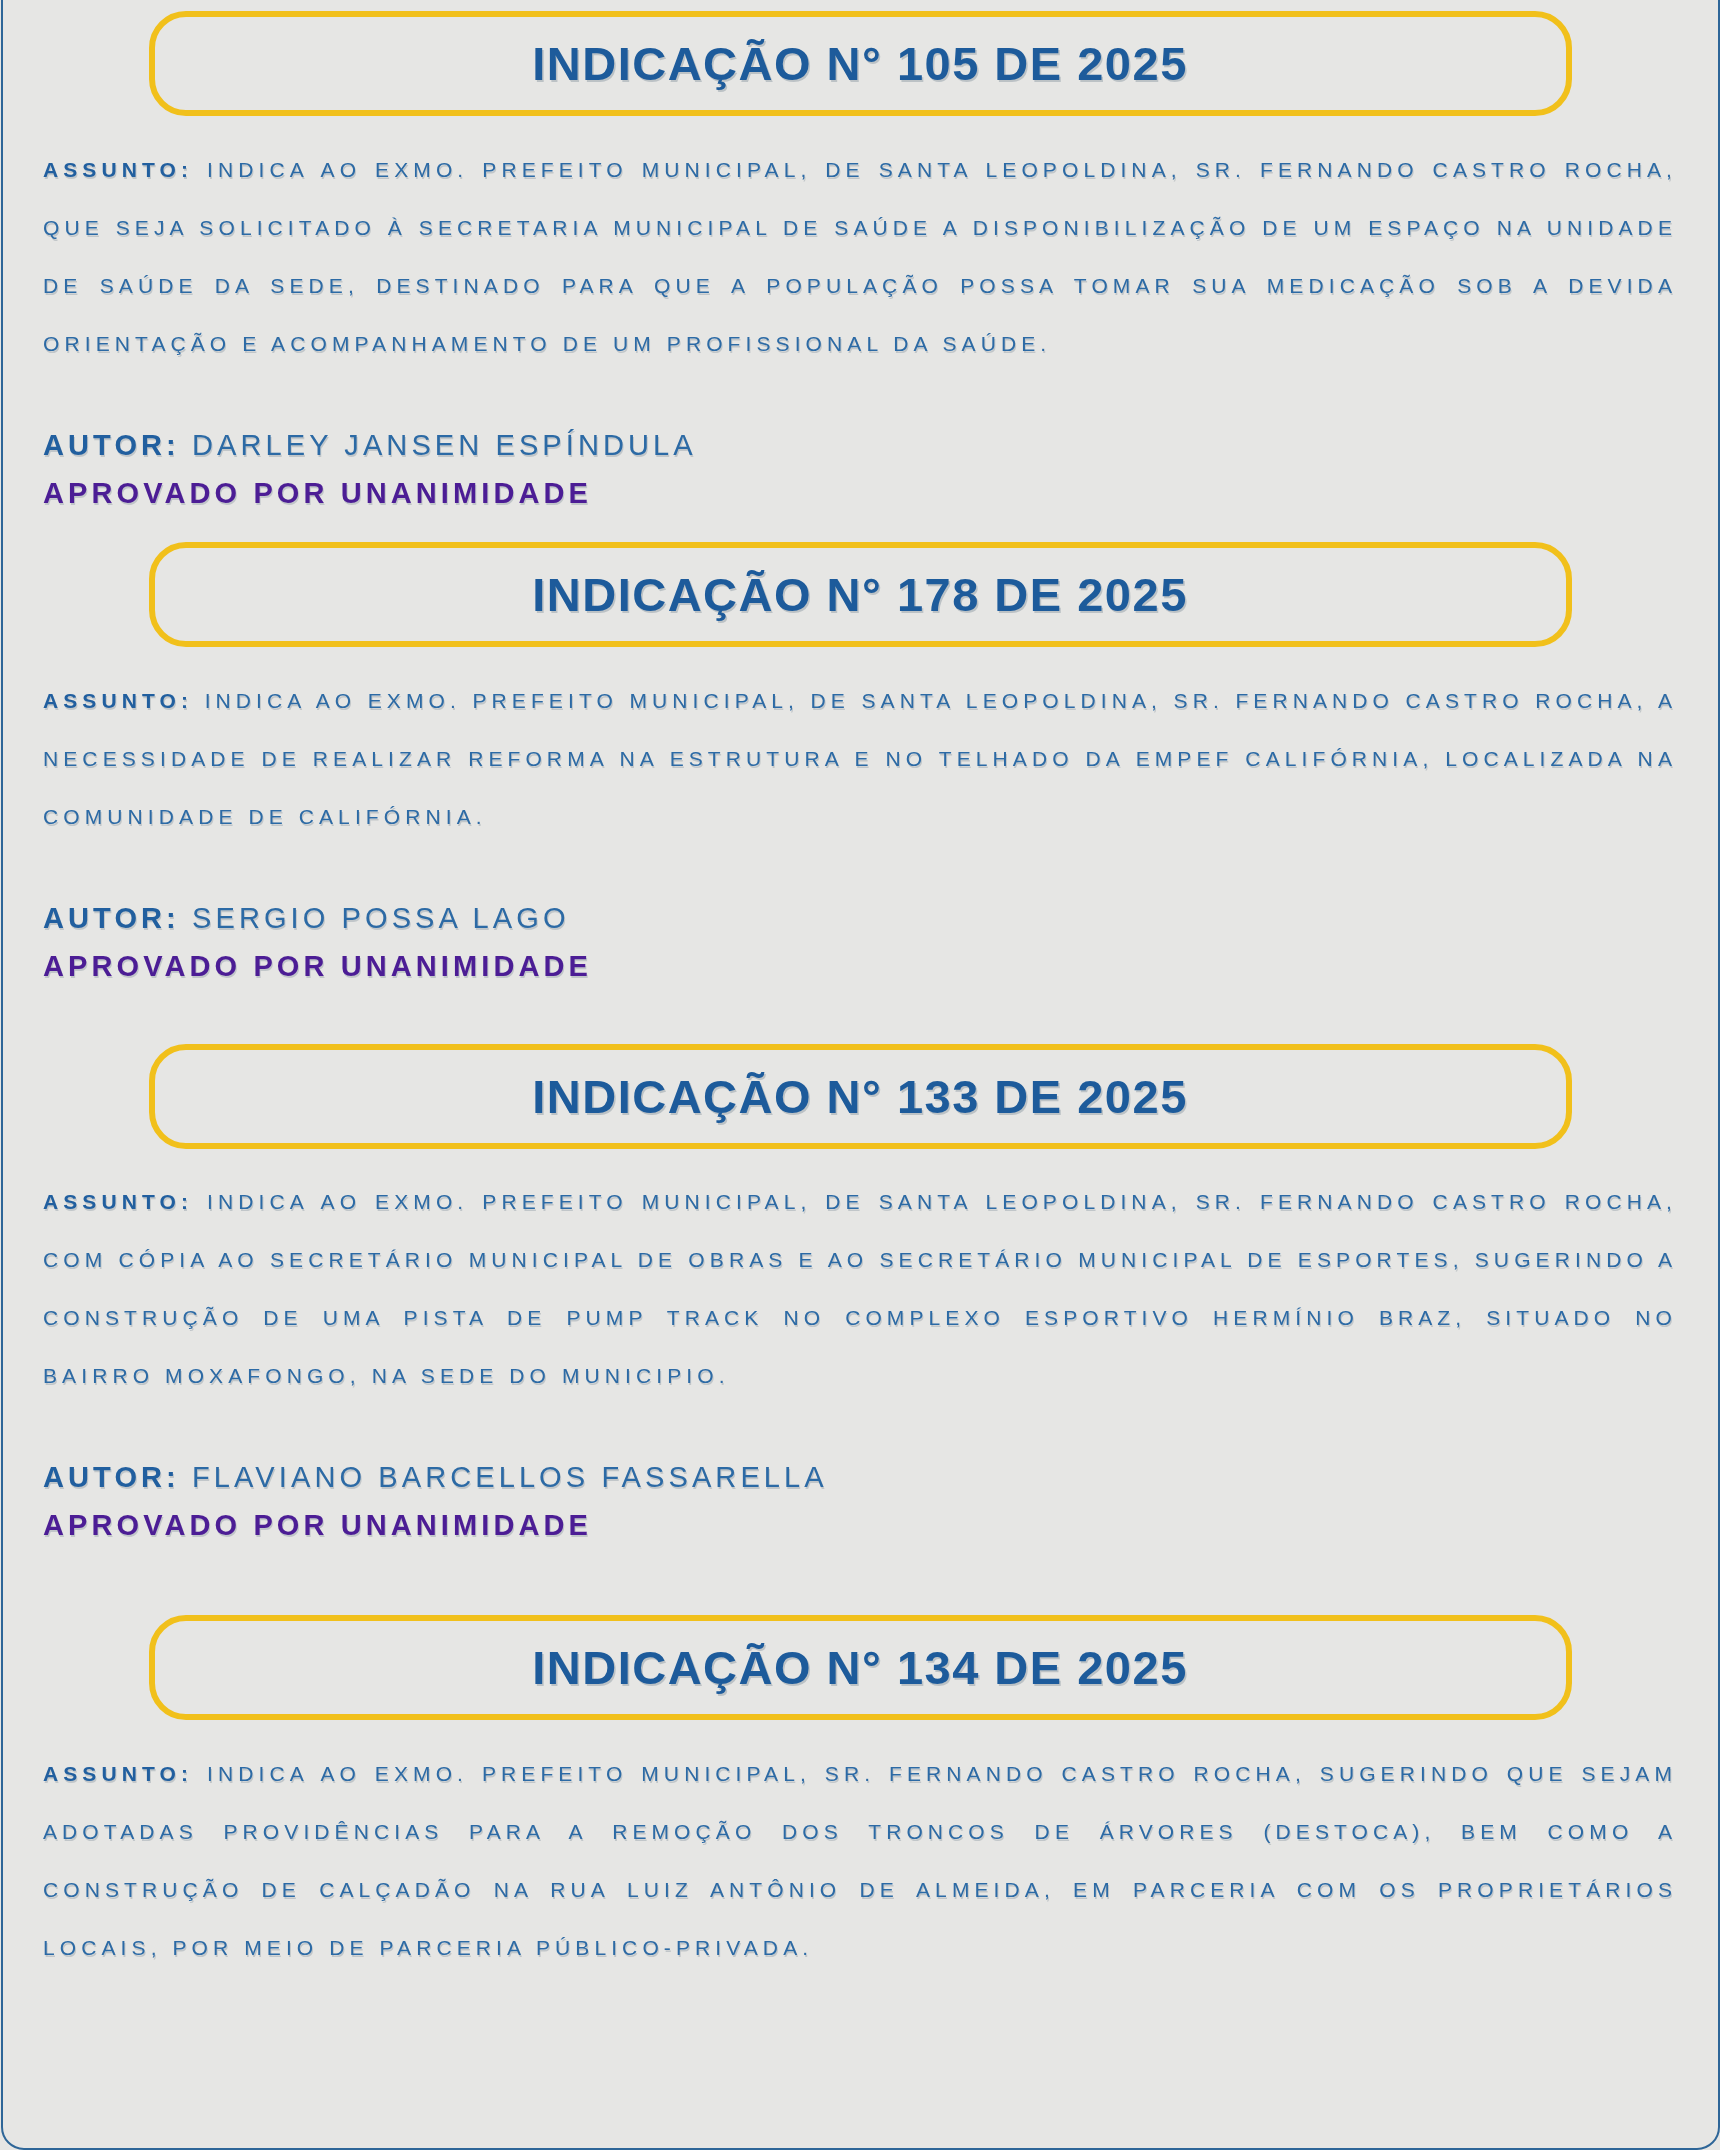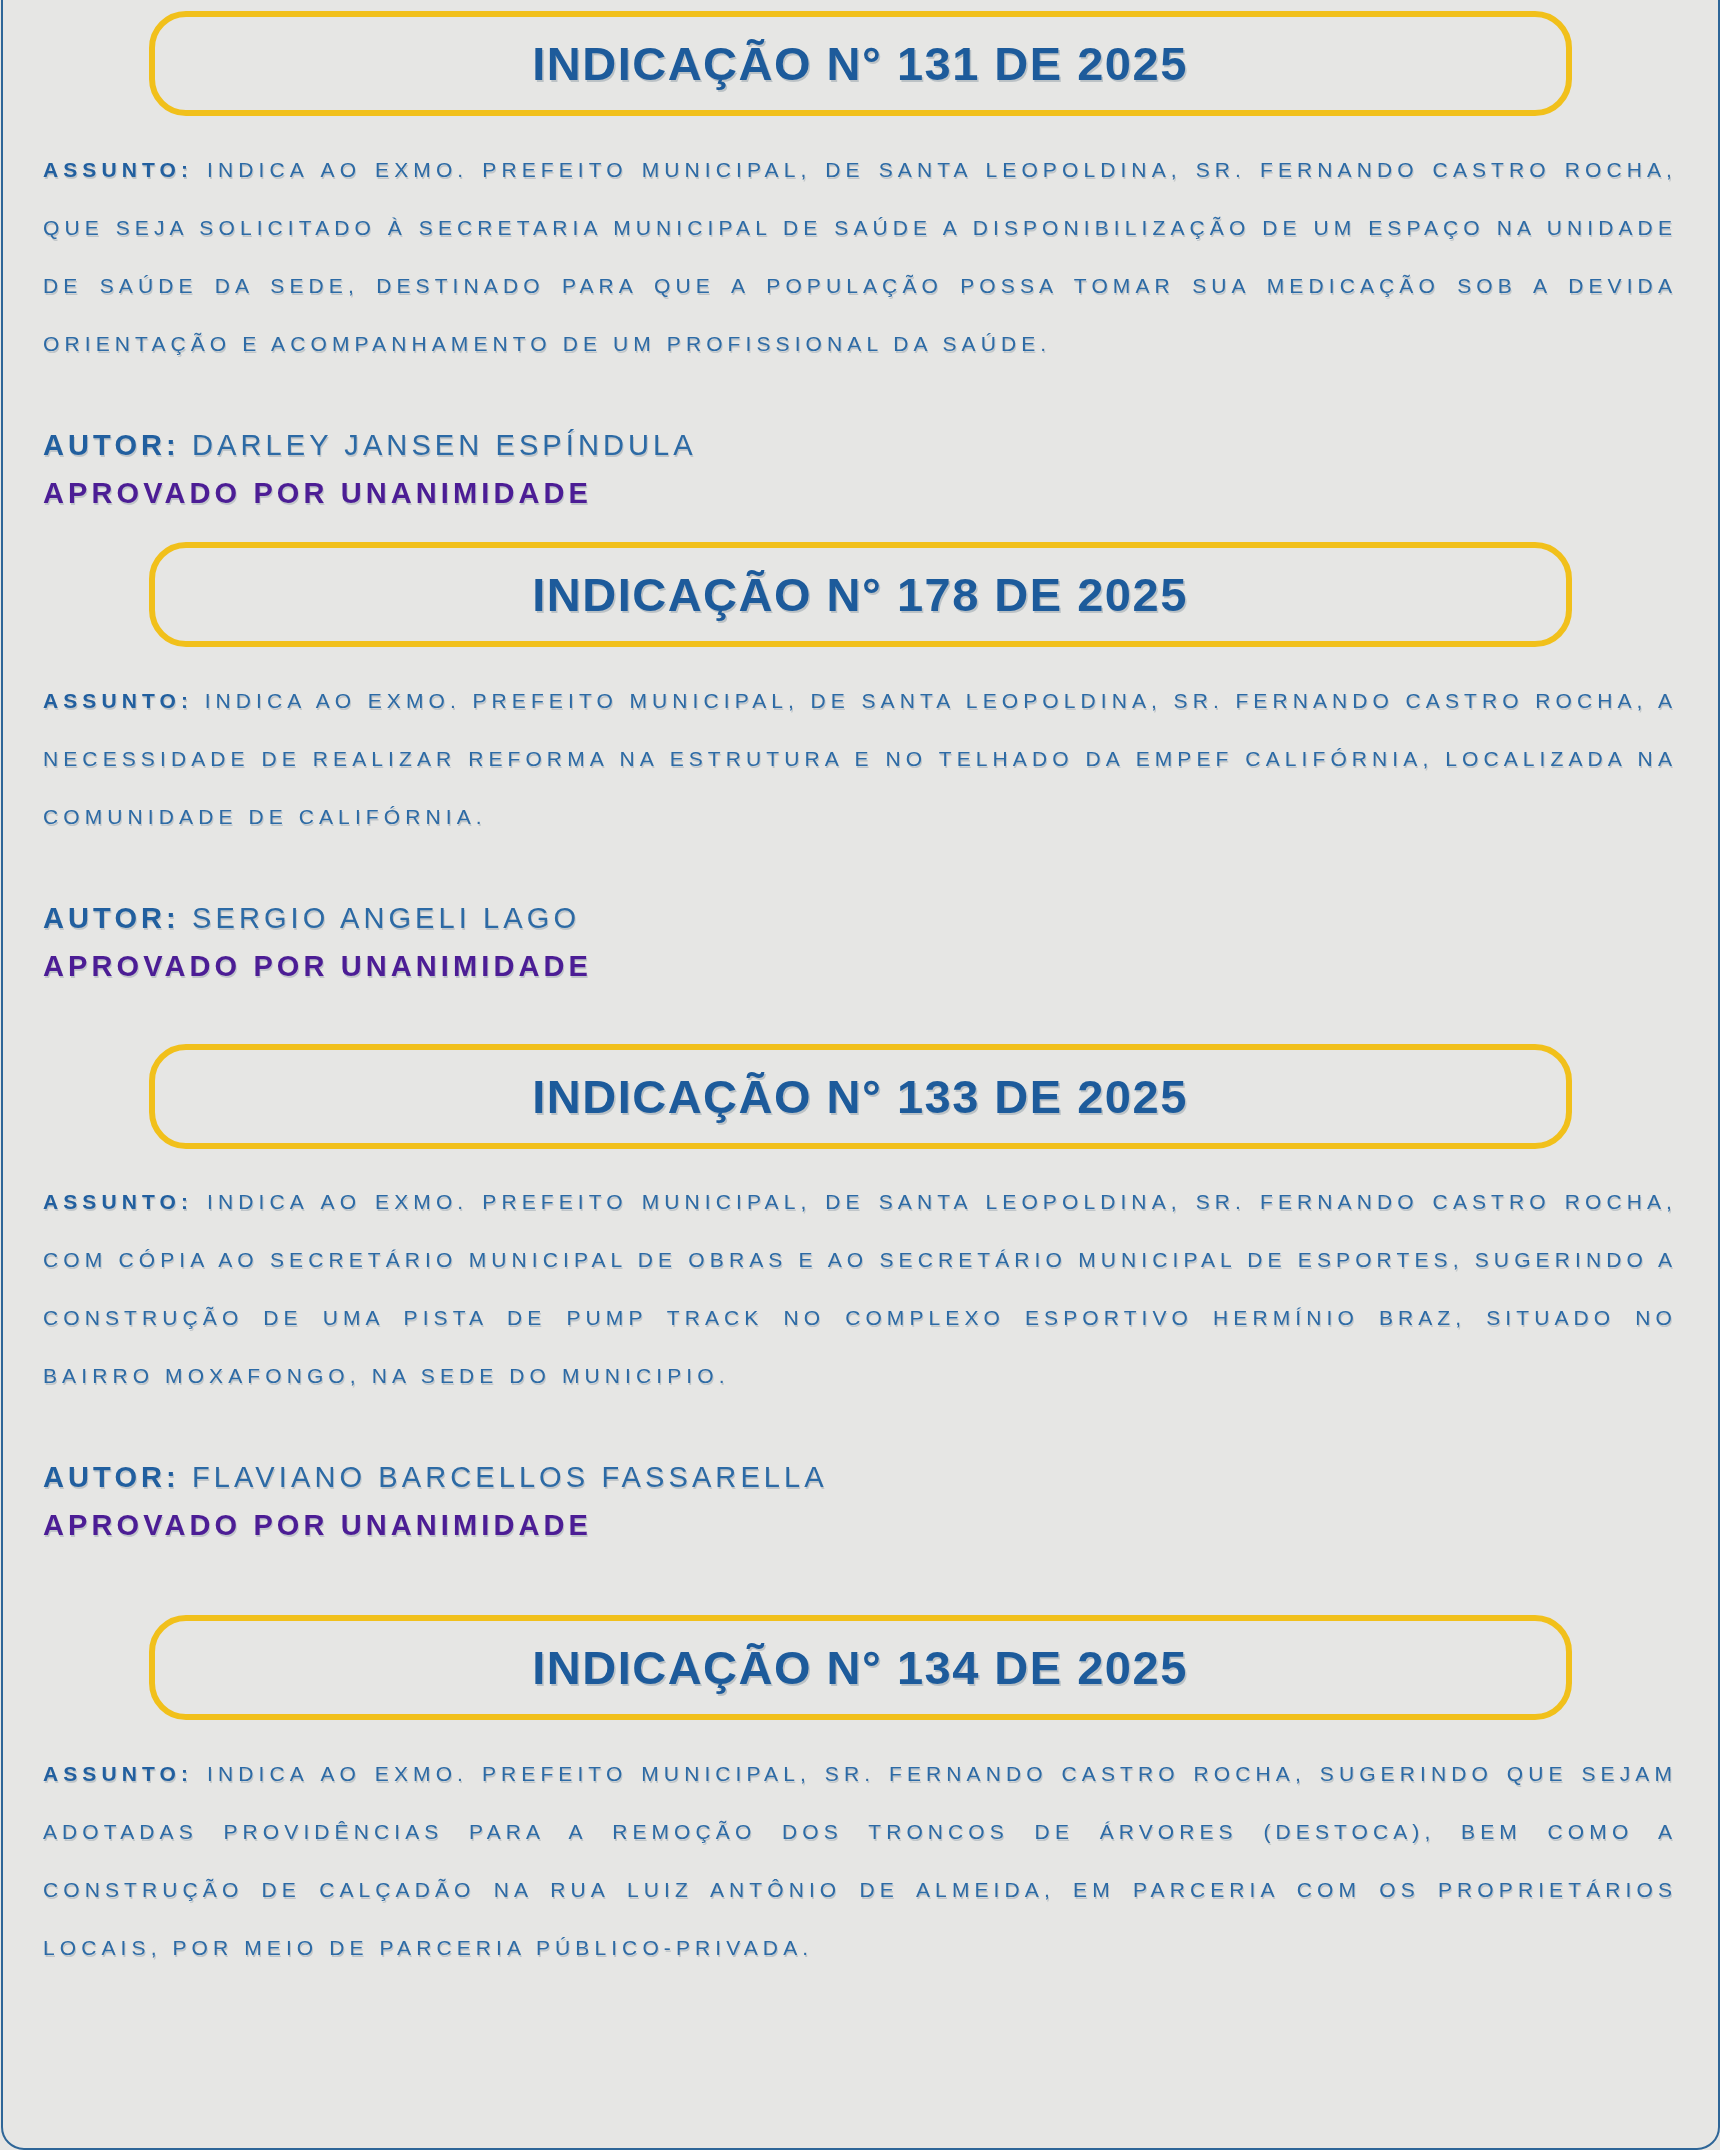--- a/index.html
+++ b/index.html
@@ -76,36 +76,36 @@
 </style>
 </head>
 <body>
 
 <div class="page-frame"></div>
 
 <div class="content">
 
   <section class="sec-1">
     <div class="title-box">
-      <h2 class="title">INDICAÇÃO N° 131 DE 2025</h2>
+      <h2 class="title">INDICAÇÃO N° 105 DE 2025</h2>
     </div>
     <p class="subject"><span class="label">ASSUNTO:</span> <span>INDICA AO EXMO. PREFEITO MUNICIPAL, DE SANTA LEOPOLDINA, SR. FERNANDO CASTRO ROCHA, QUE SEJA SOLICITADO À SECRETARIA MUNICIPAL DE SAÚDE A DISPONIBILIZAÇÃO DE UM ESPAÇO NA UNIDADE DE SAÚDE DA SEDE, DESTINADO PARA QUE A POPULAÇÃO POSSA TOMAR SUA MEDICAÇÃO SOB A DEVIDA ORIENTAÇÃO E ACOMPANHAMENTO DE UM PROFISSIONAL DA SAÚDE.</span></p>
     <div class="credits">
       <div class="author-line"><span class="label">AUTOR:</span> <span>DARLEY JANSEN ESPÍNDULA</span></div>
       <div class="approval-line">APROVADO POR UNANIMIDADE</div>
     </div>
   </section>
 
   <section class="sec-2">
     <div class="title-box">
       <h2 class="title">INDICAÇÃO N° 178 DE 2025</h2>
     </div>
     <p class="subject"><span class="label">ASSUNTO:</span> <span>INDICA AO EXMO. PREFEITO MUNICIPAL, DE SANTA LEOPOLDINA, SR. FERNANDO CASTRO ROCHA, A NECESSIDADE DE REALIZAR REFORMA NA ESTRUTURA E NO TELHADO DA EMPEF CALIFÓRNIA, LOCALIZADA NA COMUNIDADE DE CALIFÓRNIA.</span></p>
     <div class="credits">
-      <div class="author-line"><span class="label">AUTOR:</span> <span>SERGIO ANGELI LAGO</span></div>
+      <div class="author-line"><span class="label">AUTOR:</span> <span>SERGIO POSSA LAGO</span></div>
       <div class="approval-line">APROVADO POR UNANIMIDADE</div>
     </div>
   </section>
 
   <section class="sec-3">
     <div class="title-box">
       <h2 class="title">INDICAÇÃO N° 133 DE 2025</h2>
     </div>
     <p class="subject"><span class="label">ASSUNTO:</span> <span>INDICA AO EXMO. PREFEITO MUNICIPAL, DE SANTA LEOPOLDINA, SR. FERNANDO CASTRO ROCHA, COM CÓPIA AO SECRETÁRIO MUNICIPAL DE OBRAS E AO SECRETÁRIO MUNICIPAL DE ESPORTES, SUGERINDO A CONSTRUÇÃO DE UMA PISTA DE PUMP TRACK NO COMPLEXO ESPORTIVO HERMÍNIO BRAZ, SITUADO NO BAIRRO MOXAFONGO, NA SEDE DO MUNICIPIO.</span></p>
     <div class="credits">

